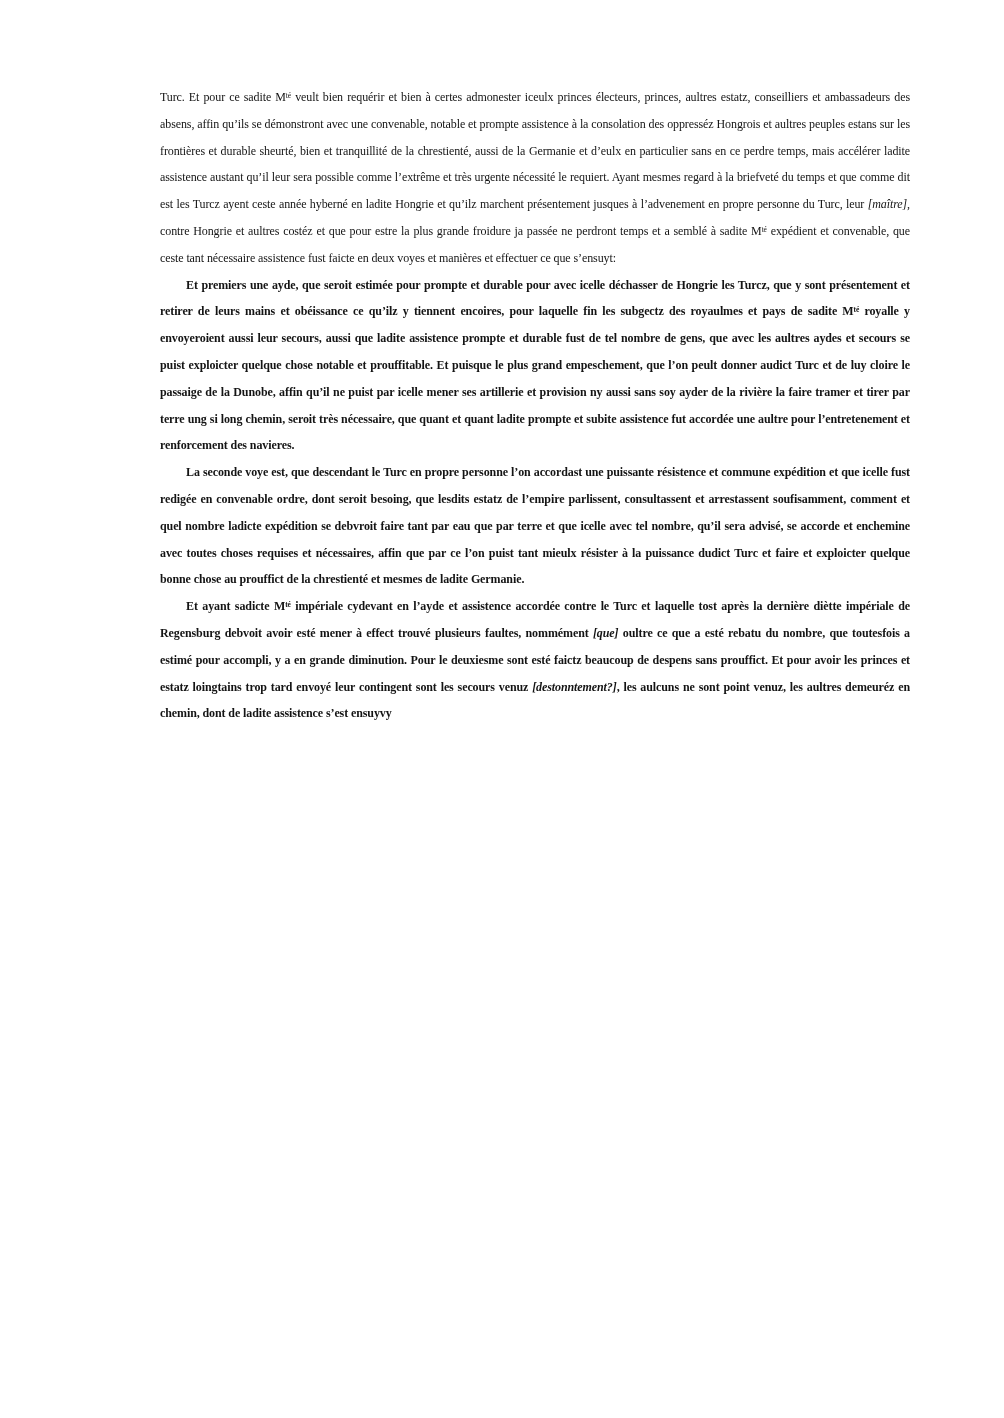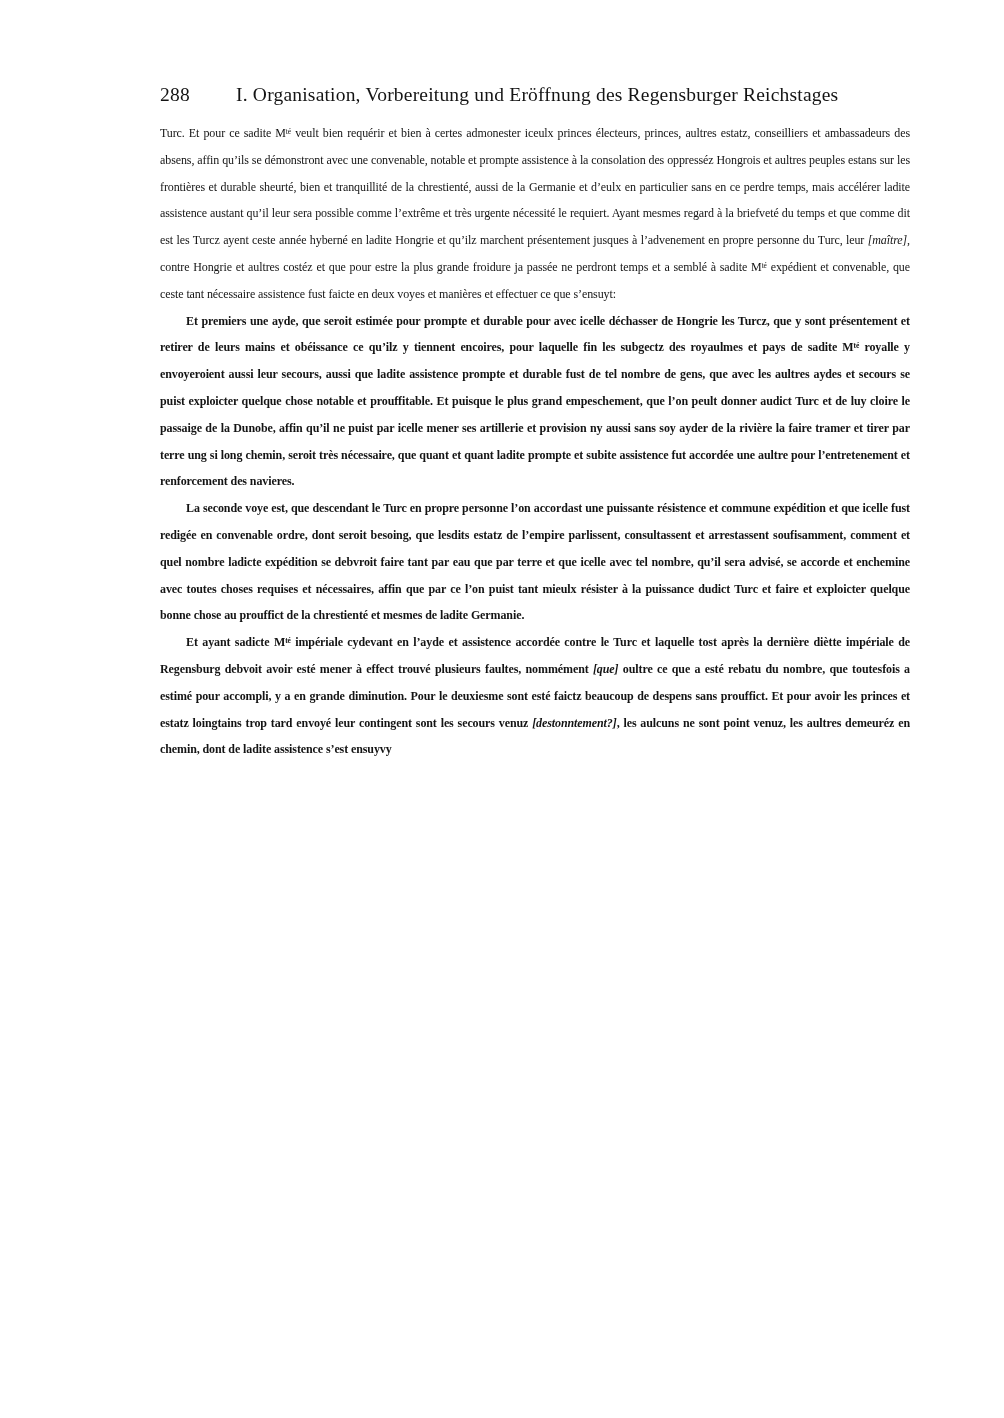--- a/index.html
+++ b/index.html
@@ -53,23 +53,19 @@
   .sup {
     font-size: 0.62em;
     vertical-align: 0.38em;
     line-height: 0;
   }
 </style>
 </head>
 <body>
 
 <div class="page">
-  <div class="running-header">
-    <span class="page-number">288</span>
-    <span class="running-title">I. Organisation, Vorbereitung und Eröffnung des Regensburger Reichstages</span>
-  </div>
   <div class="body-text">
       <p><span>Turc. Et pour ce sadite M</span><span class="sup">té</span><span> veult bien requérir et bien à certes admonester iceulx princes électeurs, princes, aultres estatz, conseilliers et ambassadeurs des absens, affin qu’ils se démonstront avec une convenable, notable et prompte assistence à la consolation des oppresséz Hongrois et aultres peuples estans sur les frontières et durable sheurté, bien et tranquillité de la chrestienté, aussi de la Germanie et d’eulx en particulier sans en ce perdre temps, mais accélérer ladite assistence austant qu’il leur sera possible comme l’extrême et très urgente nécessité le requiert. Ayant mesmes regard à la briefveté du temps et que comme dit est les Turcz ayent ceste année hyberné en ladite Hongrie et qu’ilz marchent présentement jusques à l’advenement en propre personne du Turc, leur </span><span class="italic">[maître]</span><span>, contre Hongrie et aultres costéz et que pour estre la plus grande froidure ja passée ne perdront temps et a semblé à sadite M</span><span class="sup">té</span><span> expédient et convenable, que ceste tant nécessaire assistence fust faicte en deux voyes et manières et effectuer ce que s’ensuyt:</span></p>
       <p class="indent"><span>Et premiers une ayde, que seroit estimée pour prompte et durable pour avec icelle déchasser de Hongrie les Turcz, que y sont présentement et retirer de leurs mains et obéissance ce qu’ilz y tiennent encoires, pour laquelle fin les subgectz des royaulmes et pays de sadite M</span><span class="sup">té</span><span> royalle y envoyeroient aussi leur secours, aussi que ladite assistence prompte et durable fust de tel nombre de gens, que avec les aultres aydes et secours se puist exploicter quelque chose notable et prouffitable. Et puisque le plus grand empeschement, que l’on peult donner audict Turc et de luy cloire le passaige de la Dunobe, affin qu’il ne puist par icelle mener ses artillerie et provision ny aussi sans soy ayder de la rivière la faire tramer et tirer par terre ung si long chemin, seroit très nécessaire, que quant et quant ladite prompte et subite assistence fut accordée une aultre pour l’entretenement et renforcement des navieres.</span></p>
       <p class="indent"><span>La seconde voye est, que descendant le Turc en propre personne l’on accordast une puissante résistence et commune expédition et que icelle fust redigée en convenable ordre, dont seroit besoing, que lesdits estatz de l’empire parlissent, consultassent et arrestassent soufisamment, comment et quel nombre ladicte expédition se debvroit faire tant par eau que par terre et que icelle avec tel nombre, qu’il sera advisé, se accorde et enchemine avec toutes choses requises et nécessaires, affin que par ce l’on puist tant mieulx résister à la puissance dudict Turc et faire et exploicter quelque bonne chose au prouffict de la chrestienté et mesmes de ladite Germanie.</span></p>
       <p class="indent"><span>Et ayant sadicte M</span><span class="sup">té</span><span> impériale cydevant en l’ayde et assistence accordée contre le Turc et laquelle tost après la dernière diètte impériale de Regensburg debvoit avoir esté mener à effect trouvé plusieurs faultes, nommément </span><span class="italic">[que]</span><span> oultre ce que a esté rebatu du nombre, que toutesfois a estimé pour accompli, y a en grande diminution. Pour le deuxiesme sont esté faictz beaucoup de despens sans prouffict. Et pour avoir les princes et estatz loingtains trop tard envoyé leur contingent sont les secours venuz </span><span class="italic">[destonntement?]</span><span>, les aulcuns ne sont point venuz, les aultres demeuréz en chemin, dont de ladite assistence s’est ensuyvy</span></p>
     </div>
 </div>
 
 </body></html>

